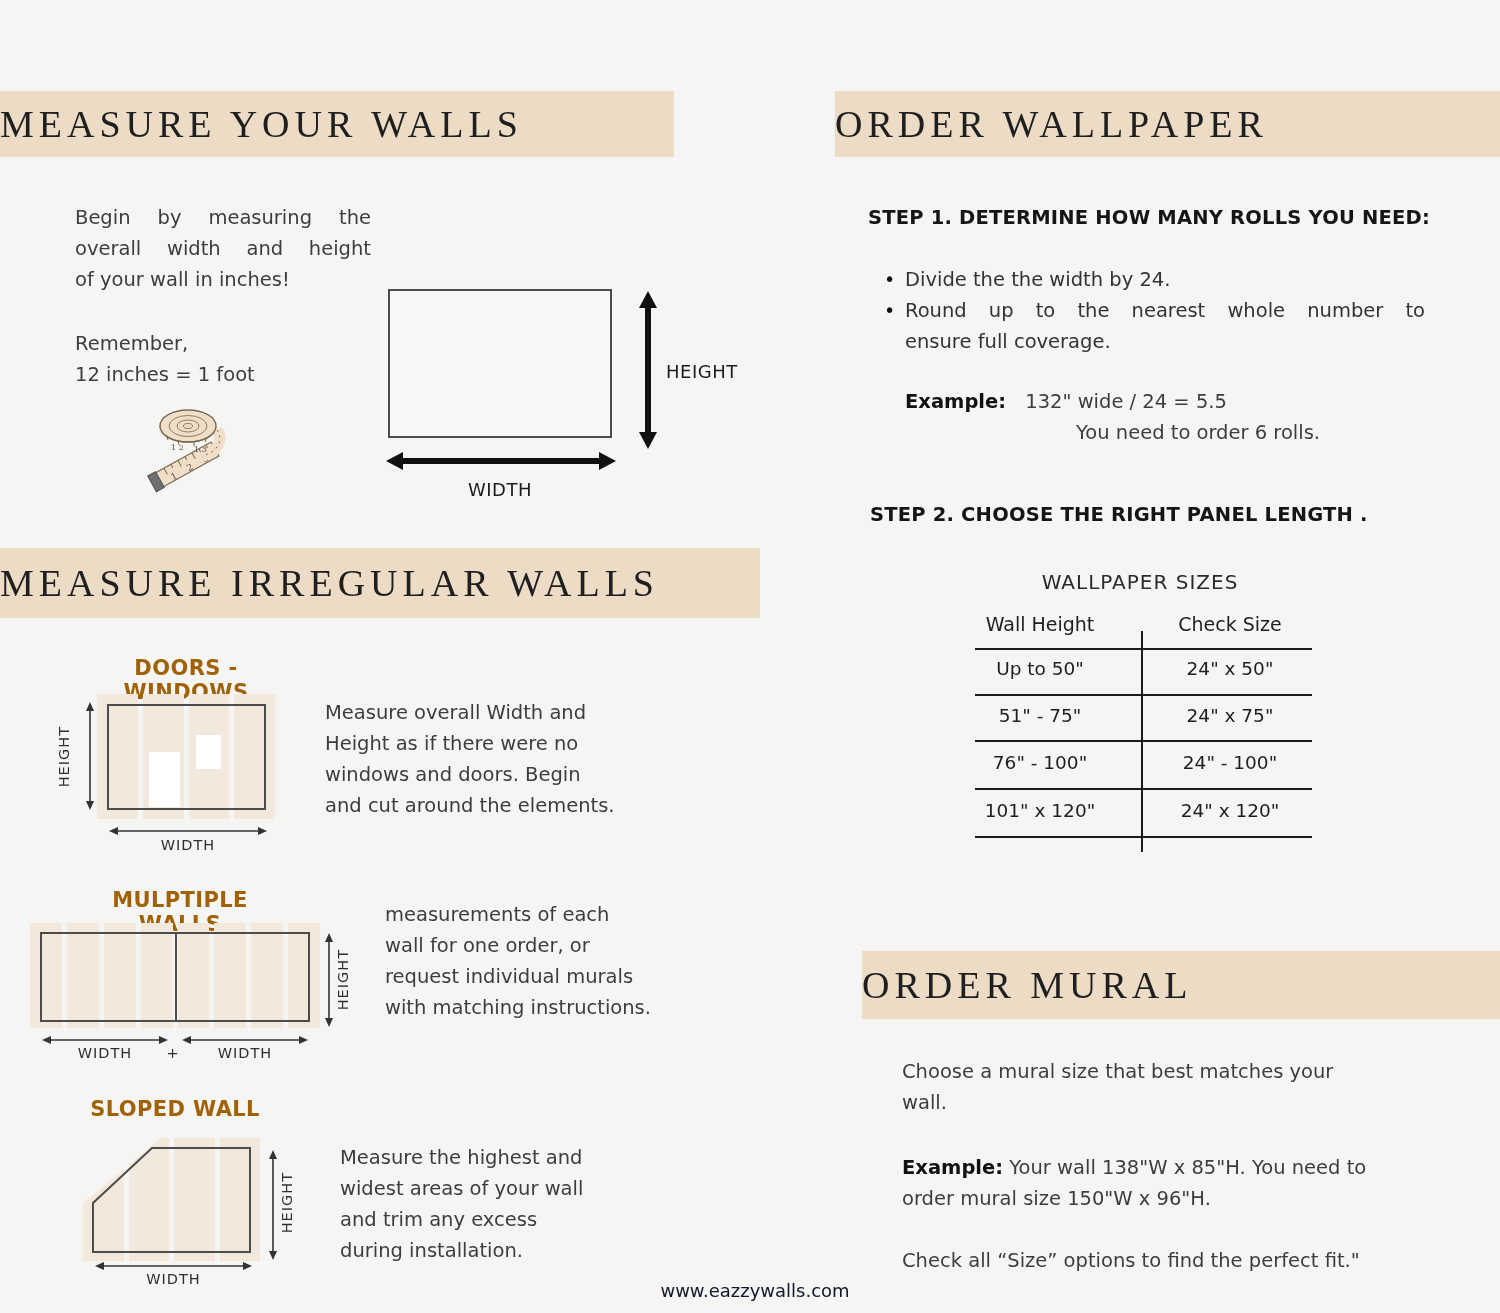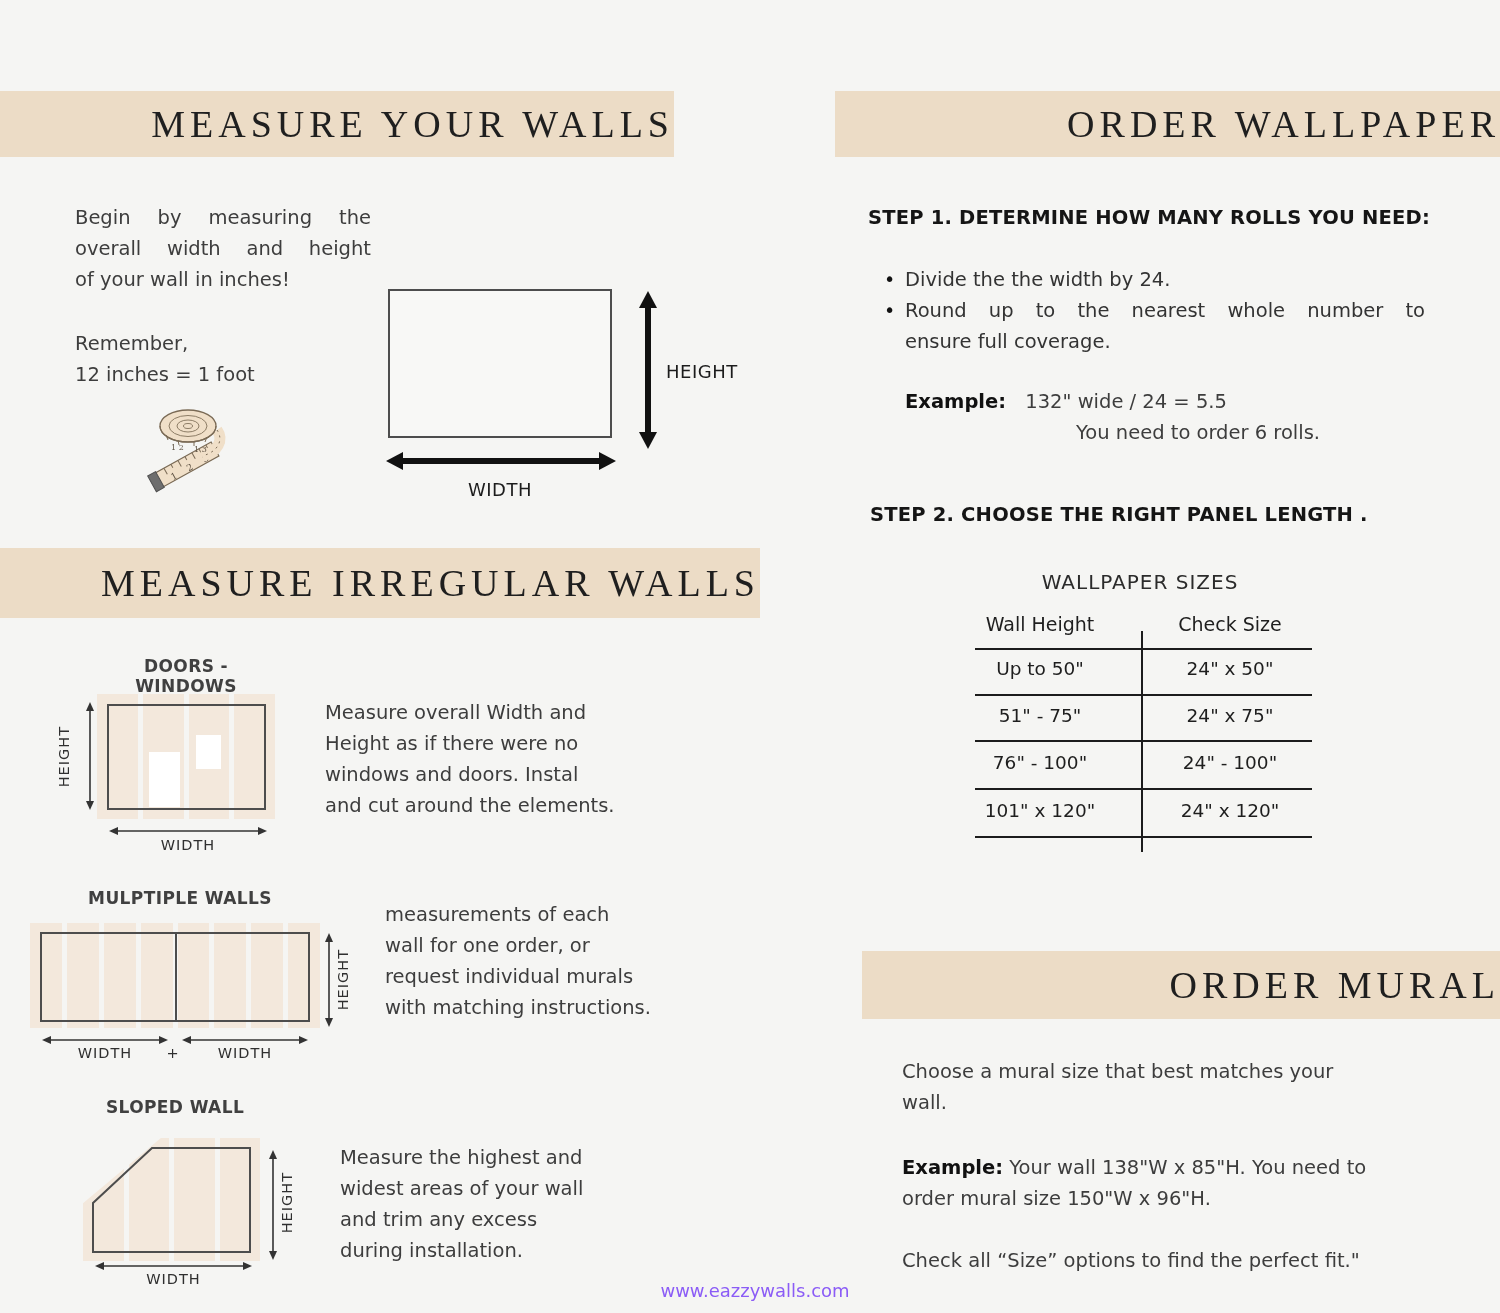--- a/index.html
+++ b/index.html
@@ -3,25 +3,25 @@
 <meta charset="utf-8">
 <style>
   :root{
     --background:#f5f5f3; --banner-bg:#ecdcc6; --stripe:#f3e8dc;
     --ink:#1f1f1f; --body:#3d3d3d; --line:#1c1c1c; --outline:#4d4d4d;
   }
   *{margin:0;padding:0;box-sizing:border-box;}
   body{background:#e8e8e8;font-family:"DejaVu Sans",sans-serif;}
   #page{position:relative;width:1500px;height:1313px;background:var(--background);overflow:hidden;margin:0 auto;}
   .abs{position:absolute;}
-  .banner{position:absolute;background:var(--banner-bg);display:flex;align-items:center;justify-content:flex-end;}
+  .banner{position:absolute;background:var(--banner-bg);display:flex;align-items:center;justify-content:flex-start;}
   .banner-title{font-family:"Liberation Serif",serif;font-weight:500;font-size:38px;letter-spacing:5px;color:var(--ink);white-space:nowrap;}
   .bodytext{font-size:19.5px;line-height:31px;color:var(--body);}
   .jline{text-align:justify;text-align-last:justify;}
-  .subhead{font-weight:700;font-size:17px;letter-spacing:.4px;color:#404040;text-align:center;}
+  .subhead{font-weight:700;font-size:21px;letter-spacing:.4px;color:#a16207;text-align:center;}
   .stephead{font-weight:700;font-size:19.5px;letter-spacing:.2px;color:#151515;white-space:nowrap;}
   .smalllabel{font-size:14.5px;letter-spacing:1px;color:#2f2f2f;text-align:center;}
   .vlabel{writing-mode:vertical-rl;transform:rotate(180deg);font-size:14.5px;letter-spacing:1px;color:#2f2f2f;}
   .biglabel{font-size:18px;letter-spacing:.5px;color:#1c1c1c;}
   .stripes{display:flex;gap:5px;}
   .stripes > div{flex:1;background:var(--stripe);}
   .wallrect{border:2px solid var(--outline);}
   .whitecut{position:absolute;background:#ffffff;}
   .tline{position:absolute;background:var(--line);}
   .tcell{position:absolute;text-align:center;font-size:18.5px;color:#1e1e1e;}
@@ -116,21 +116,21 @@
   <div class="abs vlabel" style="left:56px;top:726px;">HEIGHT</div>
   <svg class="abs" style="left:109px;top:825px;" width="158" height="12" viewBox="0 0 158 12">
     <line x1="5" y1="6" x2="153" y2="6" stroke="#333" stroke-width="1.6"></line>
     <polygon points="0,6 9,2 9,10" fill="#333"></polygon>
     <polygon points="158,6 149,2 149,10" fill="#333"></polygon>
   </svg>
   <div class="abs smalllabel" style="left:109px;top:837px;width:158px;">WIDTH</div>
   <div class="abs bodytext" style="left:325px;top:697px;">
     <div>Measure overall Width and</div>
     <div>Height as if there were no</div>
-    <div>windows and doors. Instal</div>
+    <div>windows and doors. Begin</div>
     <div>and cut around the elements.</div>
   </div>
 
   <div class="abs subhead" style="left:85px;top:888px;width:190px;">MULPTIPLE WALLS</div>
   <div class="abs stripes" style="left:30px;top:923px;width:290px;height:105px;">
     <div></div>
       <div></div>
       <div></div>
       <div></div>
       <div></div>
@@ -242,15 +242,15 @@
   <div class="abs bodytext" style="left:902px;top:1056px;">
     <div>Choose a mural size that best matches your</div>
     <div>wall.</div>
   </div>
   <div class="abs bodytext" style="left:902px;top:1152px;">
     <div><span class="exbold">Example:</span> <span>Your wall 138"W x 85"H. You need to</span></div>
     <div>order mural size 150"W x 96"H.</div>
   </div>
   <div class="abs bodytext" style="left:902px;top:1245px;">Check all “Size” options to find the perfect fit."</div>
 
-  <div class="abs" style="left:605px;top:1280px;width:300px;text-align:center;font-size:18px;color:#8b5cf6;">www.eazzywalls.com</div>
+  <div class="abs" style="left:605px;top:1280px;width:300px;text-align:center;font-size:18px;color:#0f172a;">www.eazzywalls.com</div>
 
 </div>
 
 </body></html>

